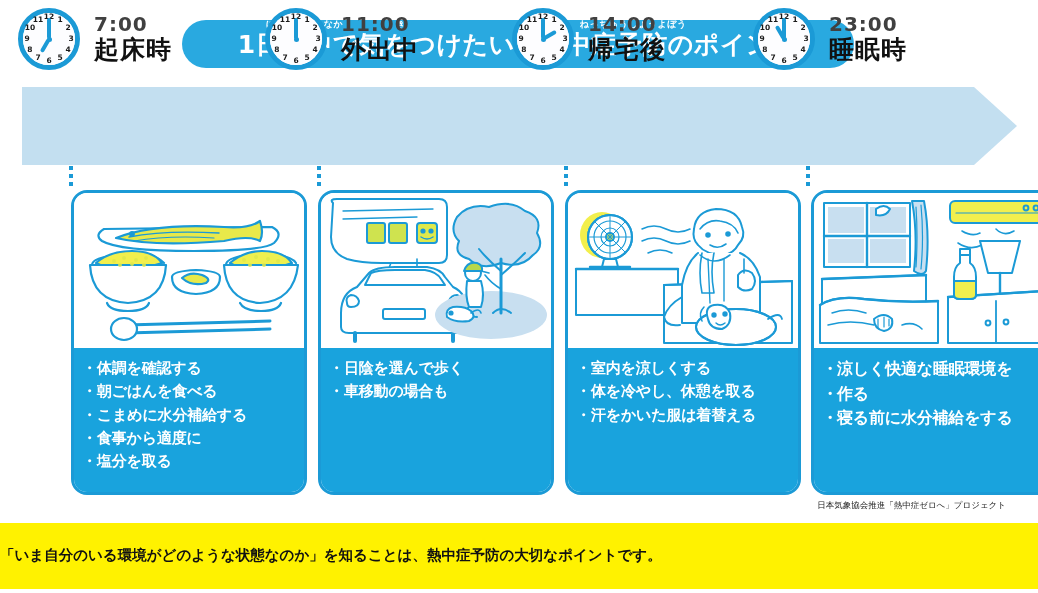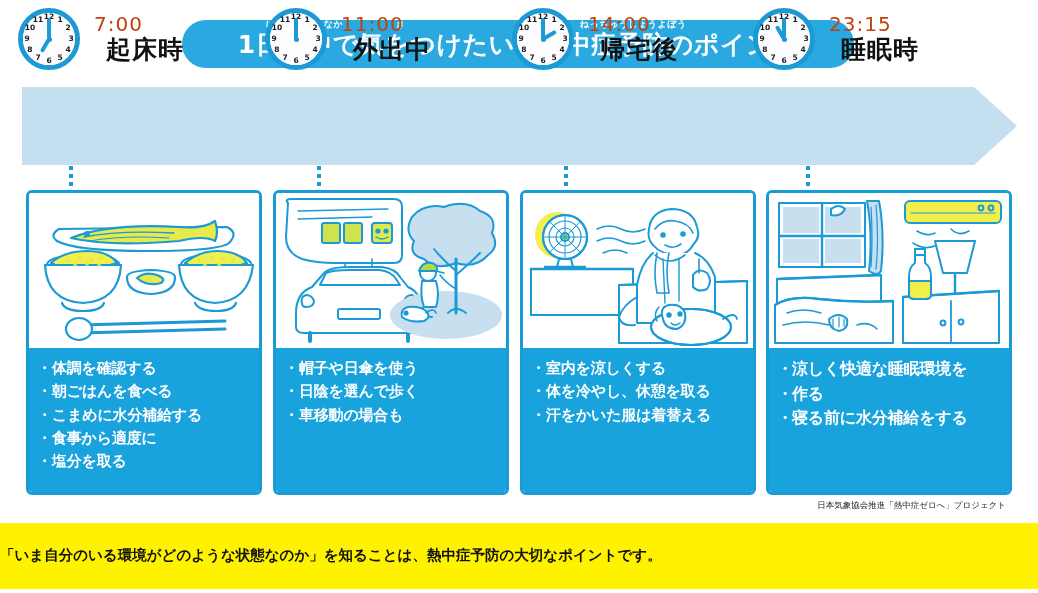--- a/index.html
+++ b/index.html
@@ -79,50 +79,50 @@
   .hand.hour { width: 4px; height: 15px; margin-left: -2px; }
   .hand.minute { width: 3.5px; height: 21px; margin-left: -1.75px; }
   .pivot {
     position: absolute; left: 50%; top: 50%;
     width: 5px; height: 5px; margin: -2.5px 0 0 -2.5px;
     background: #1b9ad6; border-radius: 50%;
   }
 
   .time-labels { margin-left: 14px; }
   .time-num {
-    font-size: 20px; color: #c2410c; font-weight: normal;
+    font-size: 20px; color: #404040; font-weight: bold;
     letter-spacing: 1px; line-height: 1.05;
   }
   .time-name {
     font-size: 25px; color: #111111; font-weight: bold;
-    letter-spacing: 1px; line-height: 1.1; margin-top: 1px; margin-left: 12px;
+    letter-spacing: 1px; line-height: 1.1; margin-top: 1px;
   }
 
   
   .connector {
     position: absolute; top: 166px; width: 4px; height: 22px;
   }
   .connector i {
     display: block; width: 4px; height: 4px; margin-bottom: 4px;
     background: #1b9ad6;
   }
   .connector.c1 { left: 69px; }
   .connector.c2 { left: 317px; }
   .connector.c3 { left: 564px; }
   .connector.c4 { left: 806px; }
 
   
   .card {
     position: absolute; top: 190px;
     width: 236px; height: 305px;
     border: 3px solid #1b9ad6;
-    border-radius: 6px;
+    border-radius: 16px;
     background: #ffffff;
     overflow: hidden;
-    display: flex; flex-direction: column;
+    display: flex; flex-direction: column; margin-left: 45px;
   }
   .card.k1 { left: 26px; }
   .card.k2 { left: 273px; }
   .card.k3 { left: 520px; }
   .card.k4 { left: 766px; width: 246px; }
 
   .card-illo {
     position: relative;
     height: 155px; flex: 0 0 155px;
     background: #ffffff;
@@ -288,21 +288,21 @@
           <span class="numeral" style="left: 4px; top: 26px;">9</span>
           <span class="numeral" style="left: 6.94744px; top: 15px;">10</span>
           <span class="numeral" style="left: 15px; top: 6.94744px;">11</span>
           <span class="numeral" style="left: 26px; top: 4px;">12</span>
         </div>
       <div class="hand hour" style="transform:rotate(-30deg)"></div>
       <div class="hand minute" style="transform:rotate(0deg)"></div>
       <div class="pivot"></div>
     </div>
     <div class="time-labels">
-      <div class="time-num">23:15</div>
+      <div class="time-num">23:00</div>
       <div class="time-name">睡眠時</div>
     </div>
   </div>
 
   <div class="connector c1">
       <i></i>
       <i></i>
       <i></i>
     </div>
   <div class="connector c2">
@@ -417,21 +417,20 @@
           <path d="M146 88 Q144 104 148 114 L160 114 Q164 102 160 88 Z" fill="#ffffff"></path>
           <path d="M148 114 L140 122 L156 124" fill="#ffffff"></path>
           <path d="M126 124 Q124 116 132 114 Q144 113 150 118 Q156 124 148 128 Q134 130 126 124 Z" fill="#ffffff"></path>
           <circle cx="130" cy="120" r="1.6" fill="#1b9ad6"></circle>
           <path d="M150 120 Q158 114 160 120" stroke-width="1.6"></path>
         </g>
       </svg>
     </div>
     <div class="card-bullets">
       <ul class="blist">
-        <li>帽子や日傘を使う</li>
         <li>日陰を選んで歩く</li>
         <li>車移動の場合も</li>
       </ul>
     </div>
   </div>
 
   <div class="card k3">
     <div class="card-illo">
       <svg viewBox="0 0 230 155" xmlns="http://www.w3.org/2000/svg">
         <g fill="none" stroke="#1b9ad6" stroke-width="2" stroke-linejoin="round" stroke-linecap="round">

